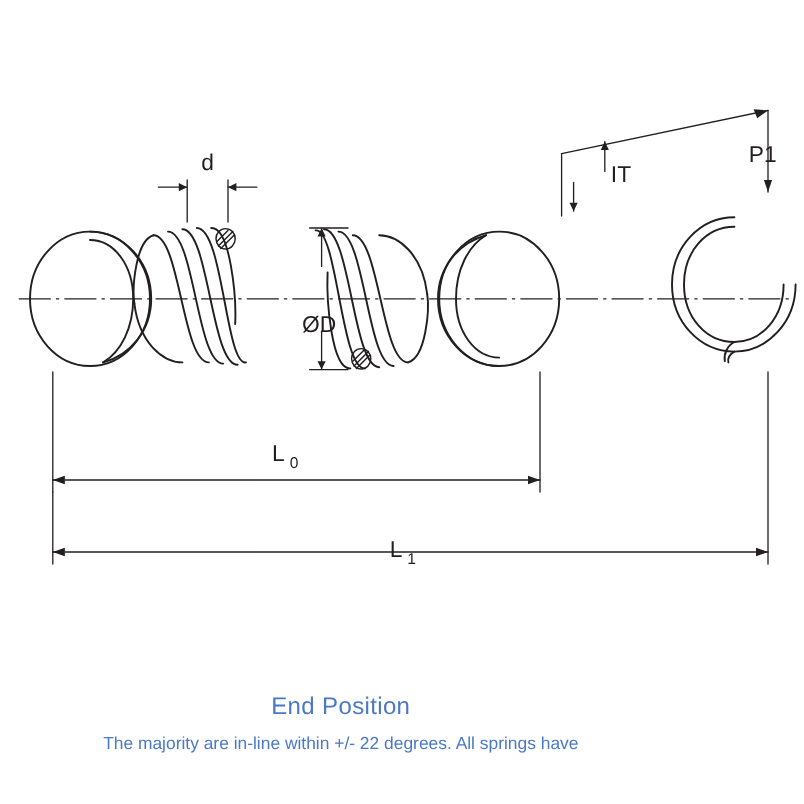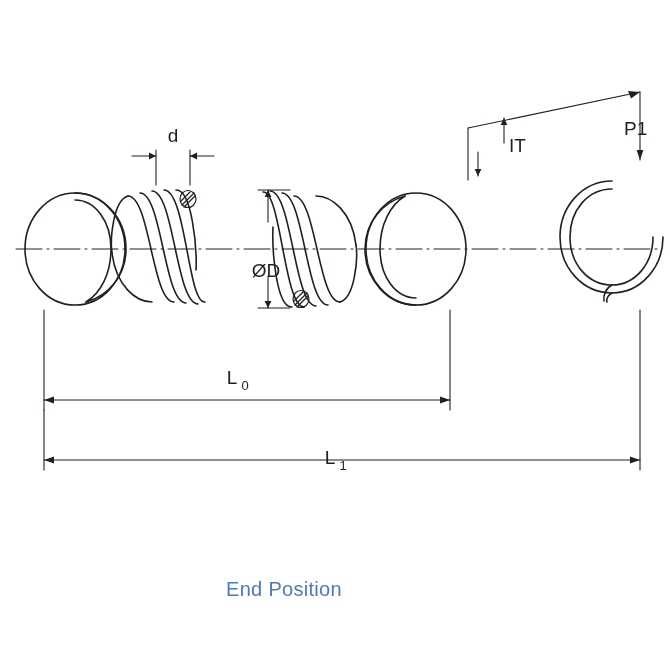--- a/index.html
+++ b/index.html
@@ -180,16 +180,17 @@
     <text class="lbl-sub" x="343" y="470" text-anchor="middle">1</text>
 
     <text class="lbl" x="509" y="152" text-anchor="start">IT</text>
 
     <text class="lbl" x="624" y="135" text-anchor="start">P1</text>
   </svg>
 
   <div class="caption-wrap">
     <div class="caption-title">End Position</div>
     <div class="caption-body">
+      <div>The majority are in-line within +/- 22 degrees. All springs have</div>
     </div>
   </div>
 
 </div>
 
 </body></html>

